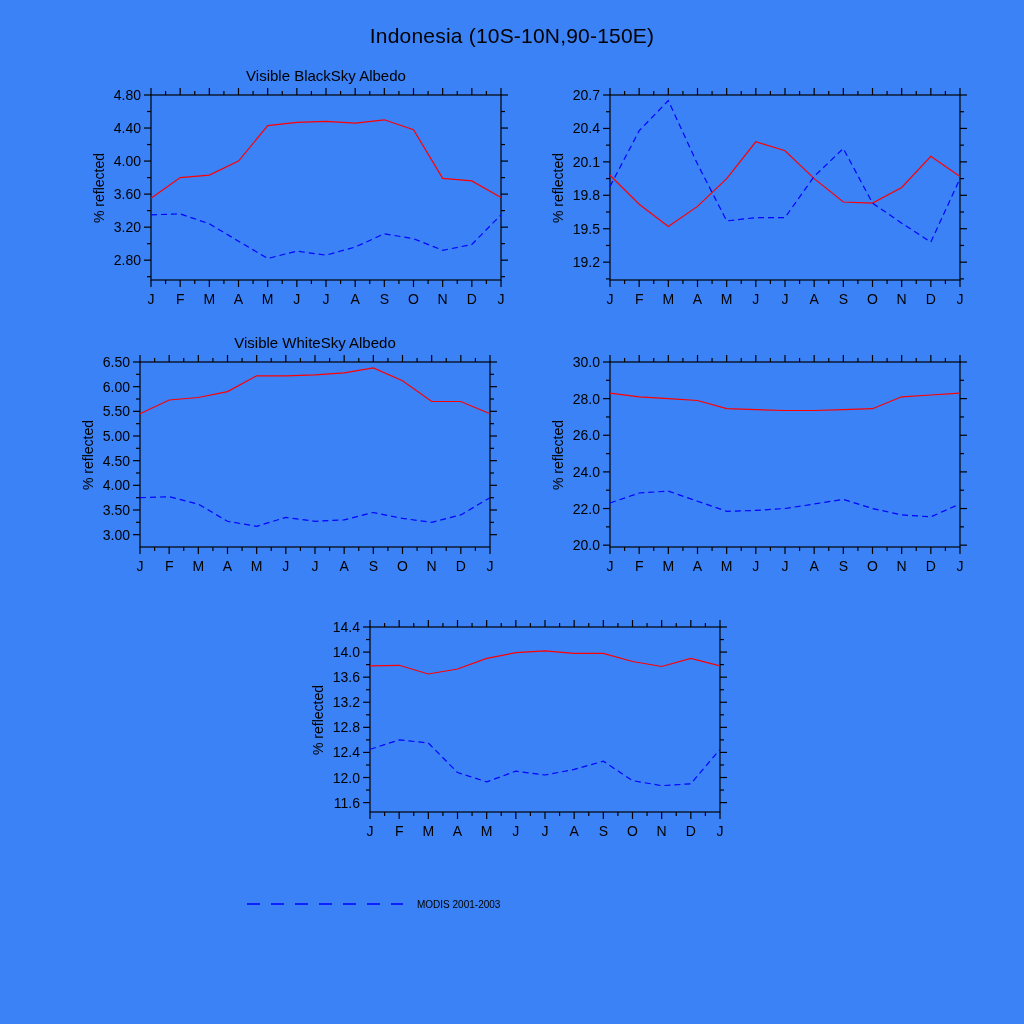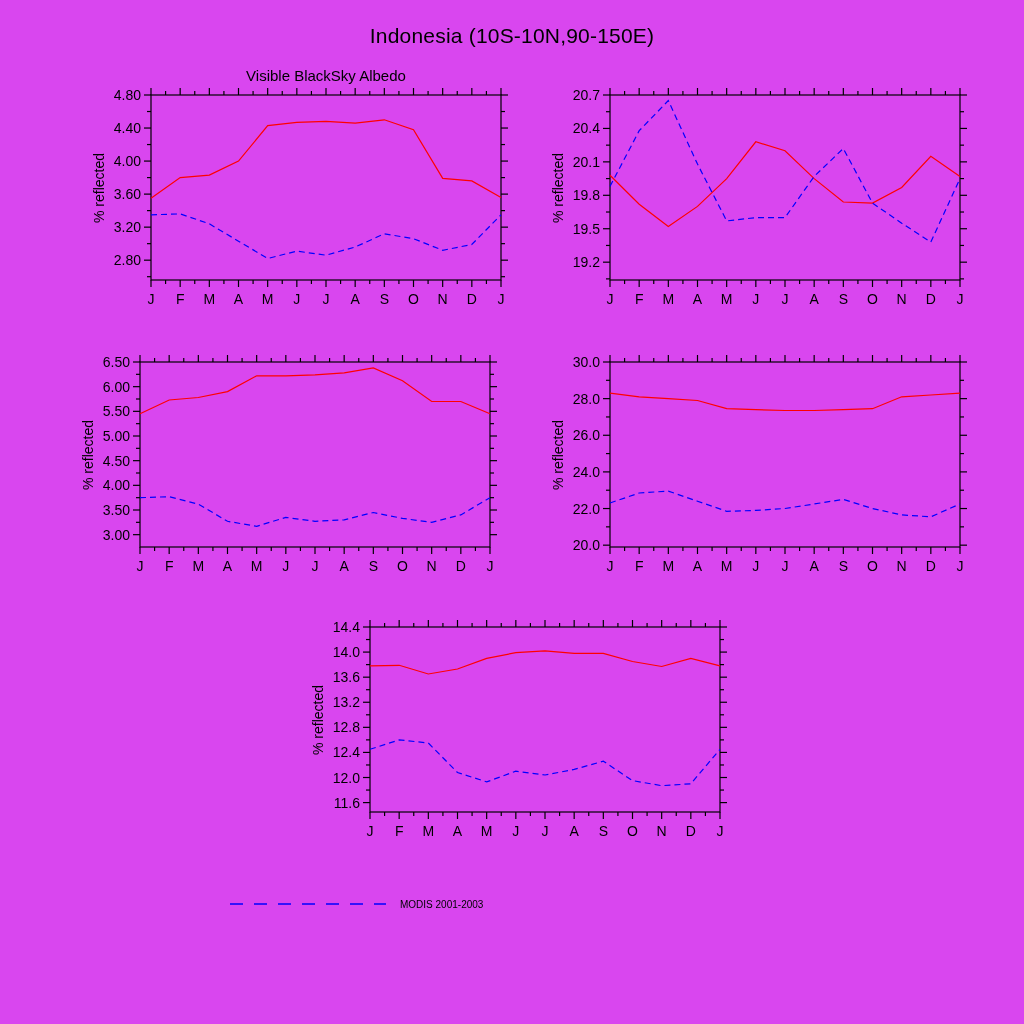--- a/index.html
+++ b/index.html
@@ -1,32 +1,32 @@
 <!DOCTYPE html>
 <html><head>
 <meta charset="utf-8">
 <style>
   html,body{margin:0;padding:0;background:#fff;}
-  .page{position:relative;width:1024px;height:1024px;background:#d946ef;
+  .page{position:relative;width:1024px;height:1024px;background:#3b82f6;
         font-family:"Liberation Sans","DejaVu Sans",sans-serif;color:#000;overflow:hidden;}
   .main-title{position:absolute;top:24px;left:0;width:100%;text-align:center;
               font-size:21px;letter-spacing:0.2px;}
   .panel{position:absolute;width:437px;height:250px;}
   .p1{left:76px;top:60px;}
   .p2{left:535px;top:60px;}
   .p3{left:65px;top:327px;}
   .p4{left:535px;top:327px;}
   .p5{left:295px;top:592px;}
   .panel-title{position:absolute;left:75px;top:7px;width:350px;text-align:center;font-size:15px;}
   .ylabel{position:absolute;left:-70px;top:120px;width:185px;height:16px;text-align:center;
           font-size:14px;transform:rotate(-90deg);}
   .plot{position:absolute;left:0;top:0;}
   .tick-label{font-family:"Liberation Sans","DejaVu Sans",sans-serif;font-size:14px;fill:#000;}
   .legend-row{position:absolute;display:flex;align-items:center;gap:12px;}
-  .r1{left:228px;top:898px;}
+  .r1{left:245px;top:898px;}
   .r2{left:240px;top:976px;}
   .legend-label{font-size:10px;white-space:nowrap;}
   .r2 .legend-label{font-size:9px;}
   line[data-legend-idx]{stroke-width:1.3;}
 </style>
 </head>
 <body>
 
 <div class="page">
 
@@ -231,20 +231,21 @@
         <line x1="71" y1="85.15060240963847" x2="75" y2="85.15060240963847" stroke="#000" stroke-width="1.2"></line>
         <line x1="425" y1="85.15060240963847" x2="429" y2="85.15060240963847" stroke="#000" stroke-width="1.2"></line>
         <line x1="71" y1="51.71686746987896" x2="75" y2="51.71686746987896" stroke="#000" stroke-width="1.2"></line>
         <line x1="425" y1="51.71686746987896" x2="429" y2="51.71686746987896" stroke="#000" stroke-width="1.2"></line>
         <polyline points="75.0,115.2 104.2,144.2 133.3,166.5 162.5,146.4 191.7,118.6 220.8,81.8 250.0,90.7 279.2,118.6 308.3,142.0 337.5,143.1 366.7,127.5 395.8,96.3 425.0,116.4" fill="none" stroke="#ff0000" stroke-width="1.2"></polyline>
         <polyline points="75.0,126.4 104.2,70.7 133.3,40.6 162.5,104.1 191.7,160.9 220.8,157.6 250.0,157.6 279.2,116.4 308.3,88.5 337.5,143.1 366.7,163.2 395.8,182.1 425.0,118.6" fill="none" stroke="#0000ff" stroke-width="1.2" stroke-dasharray="6,4"></polyline>
       </svg>
   </div>
 
   <div class="panel p3">
+    <div class="panel-title">Visible WhiteSky Albedo</div>
     <div class="ylabel">% reflected</div>
     <svg class="plot" width="437" height="250">
         <rect x="75" y="35" width="350" height="185" fill="none" stroke="#000" stroke-width="1.2"></rect>
         <line x1="75" y1="220" x2="75" y2="227" stroke="#000" stroke-width="1.2"></line>
         <line x1="75" y1="35" x2="75" y2="28" stroke="#000" stroke-width="1.2"></line>
         <text x="75" y="244" text-anchor="middle" class="tick-label">J</text>
         <line x1="89.58333333333333" y1="220" x2="89.58333333333333" y2="224" stroke="#000" stroke-width="1.2"></line>
         <line x1="89.58333333333333" y1="35" x2="89.58333333333333" y2="31" stroke="#000" stroke-width="1.2"></line>
         <line x1="104.16666666666667" y1="220" x2="104.16666666666667" y2="227" stroke="#000" stroke-width="1.2"></line>
         <line x1="104.16666666666667" y1="35" x2="104.16666666666667" y2="28" stroke="#000" stroke-width="1.2"></line>

